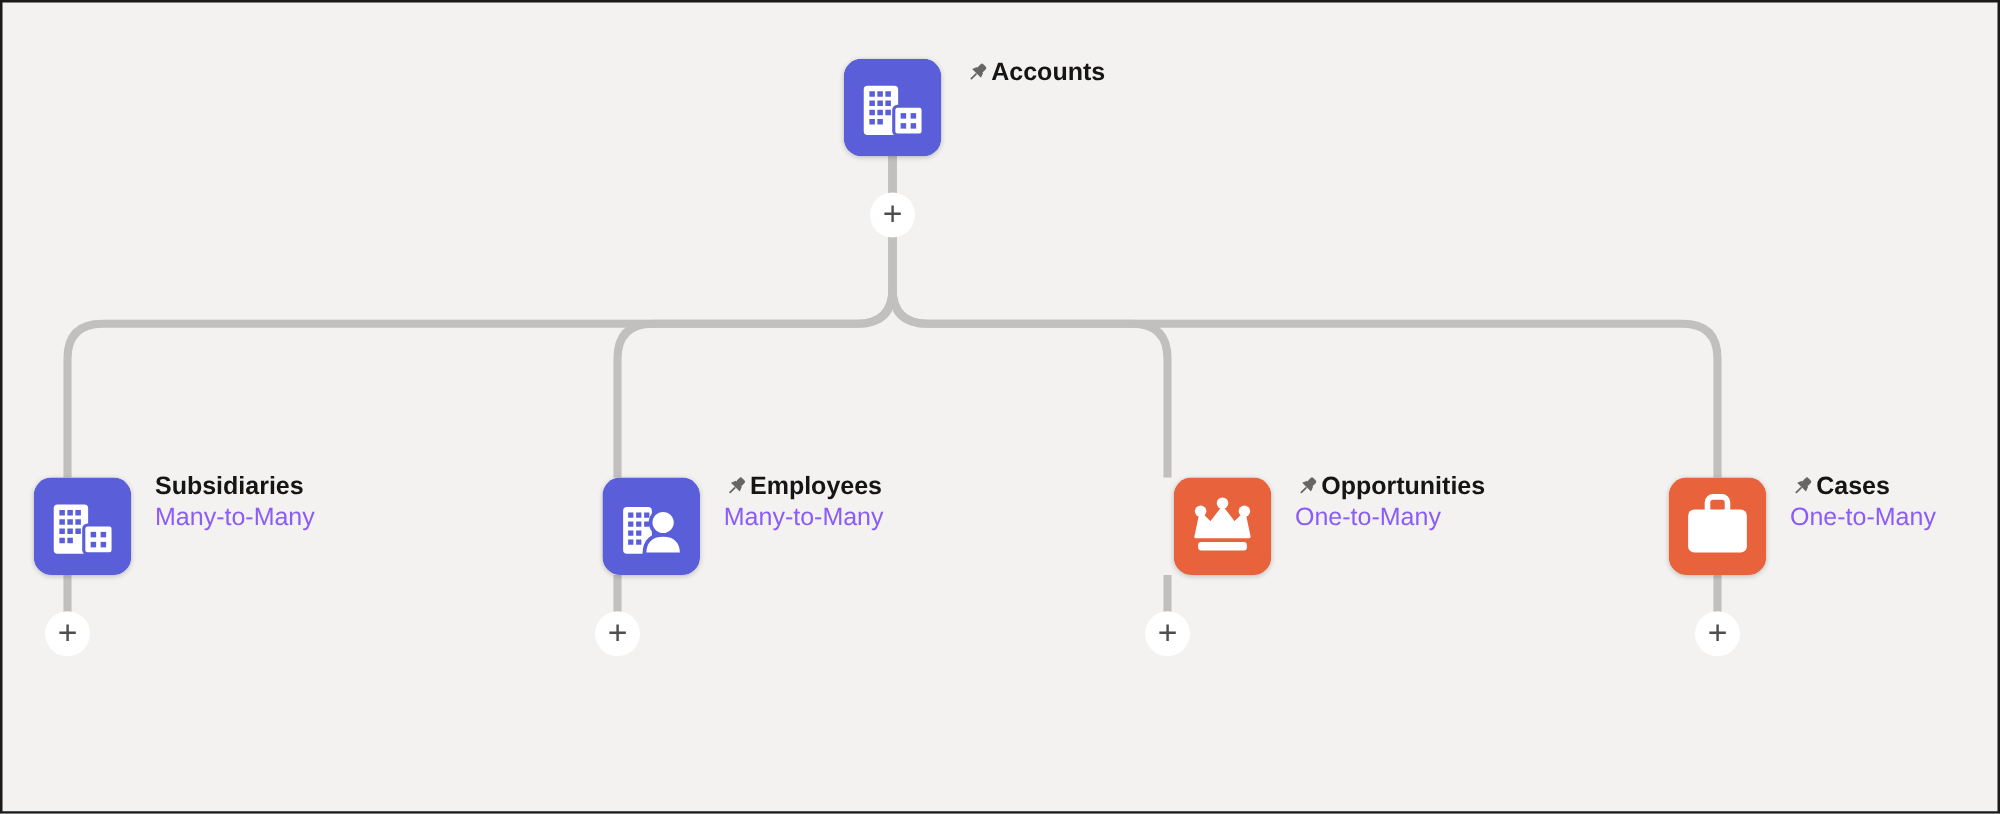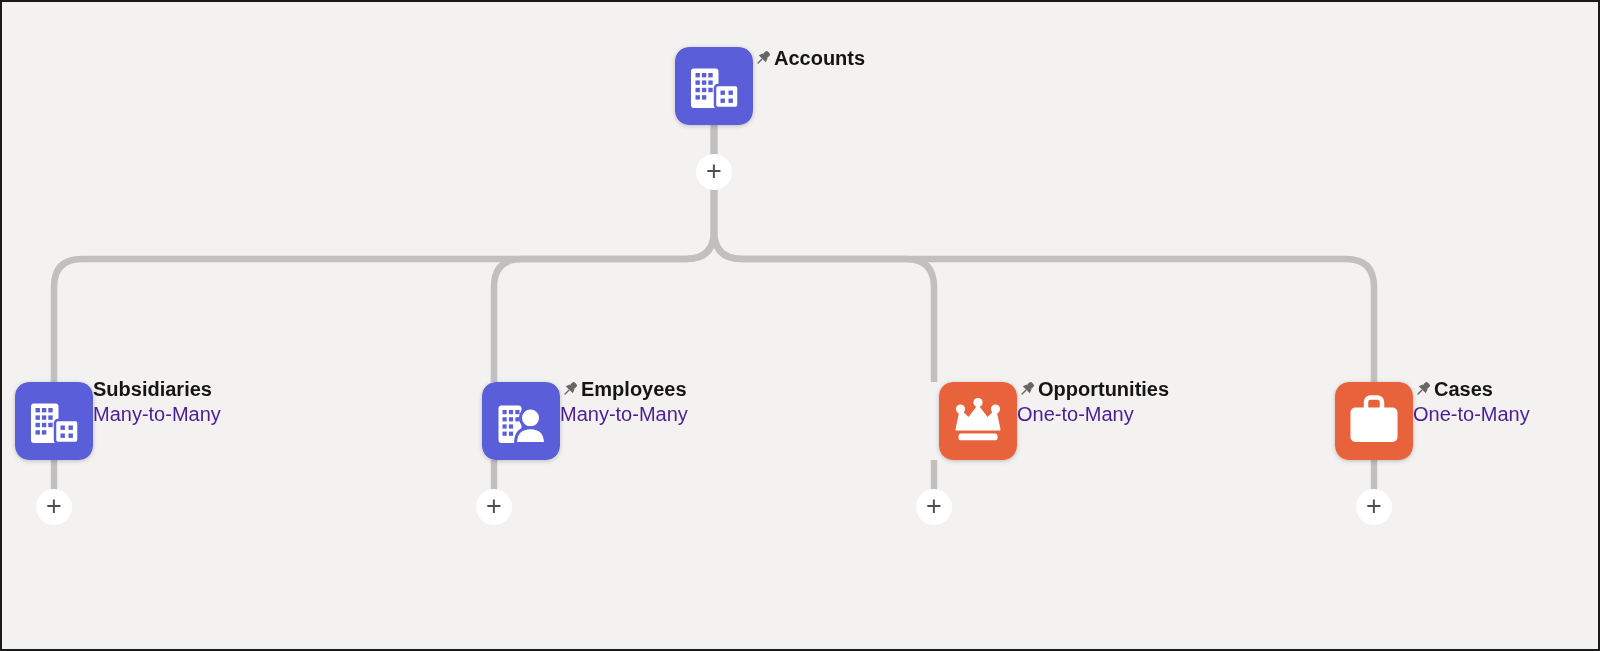--- a/index.html
+++ b/index.html
@@ -10,38 +10,39 @@
     border:2px solid #1a1a1a;
     background:#f3f2f1;
     overflow:hidden;
     font-family:"Liberation Sans", sans-serif;
   }
   .connectors{position:absolute;left:0;top:0;pointer-events:none;}
   .node{
     position:absolute;
     display:flex;
     align-items:flex-start;
+    gap:19px;
     cursor:pointer;
   }
   .tile{
     width:78px;height:78px;flex:0 0 78px;
     border-radius:14px;
     filter:drop-shadow(0 1px 2px rgba(0,0,0,.22));
   }
   .labels{margin-top:-5px;}
   .node--root .labels{margin-top:-1px;}
   .title-row{display:flex;align-items:center;}
   .pin{width:19px;height:19px;margin-right:2px;flex:0 0 19px;}
   .title{
     font-size:20px;font-weight:700;line-height:25px;
     color:#151515;white-space:nowrap;
   }
   .subtitle{
     font-size:20px;font-weight:400;line-height:24px;
-    color:#4c1d95;white-space:nowrap;
+    color:#8b5cf6;white-space:nowrap;
   }
   .add-btn{
     position:absolute;
     width:36px;height:36px;
     border-radius:50%;
     background:#ffffff;
     color:#4e4e4e;
     font-size:27px;font-weight:400;
     line-height:34px;text-align:center;
     cursor:pointer;
@@ -101,21 +102,21 @@
           </g>
         </svg>
         <span class="title">Accounts</span>
       </div>
     </div>
   </div>
   <div class="add-btn" style="left:694px;top:152px">
     <span>+</span>
   </div>
 
-  <div class="node" style="left:13px;top:380px">
+  <div class="node" style="left:25px;top:380px">
     <svg class="tile" viewBox="0 0 78 78">
       <rect width="78" height="78" rx="14" fill="#5a5fd9"></rect>
       <rect x="16" y="21.5" width="27.5" height="39.5" rx="3" fill="#fff"></rect>
       <g fill="#5a5fd9">
         <rect x="20.5" y="26" width="4.4" height="4.4"></rect>
           <rect x="26.9" y="26" width="4.4" height="4.4"></rect>
           <rect x="33.3" y="26" width="4.4" height="4.4"></rect>
         <rect x="20.5" y="33.4" width="4.4" height="4.4"></rect>
           <rect x="26.9" y="33.4" width="4.4" height="4.4"></rect>
           <rect x="33.3" y="33.4" width="4.4" height="4.4"></rect>

